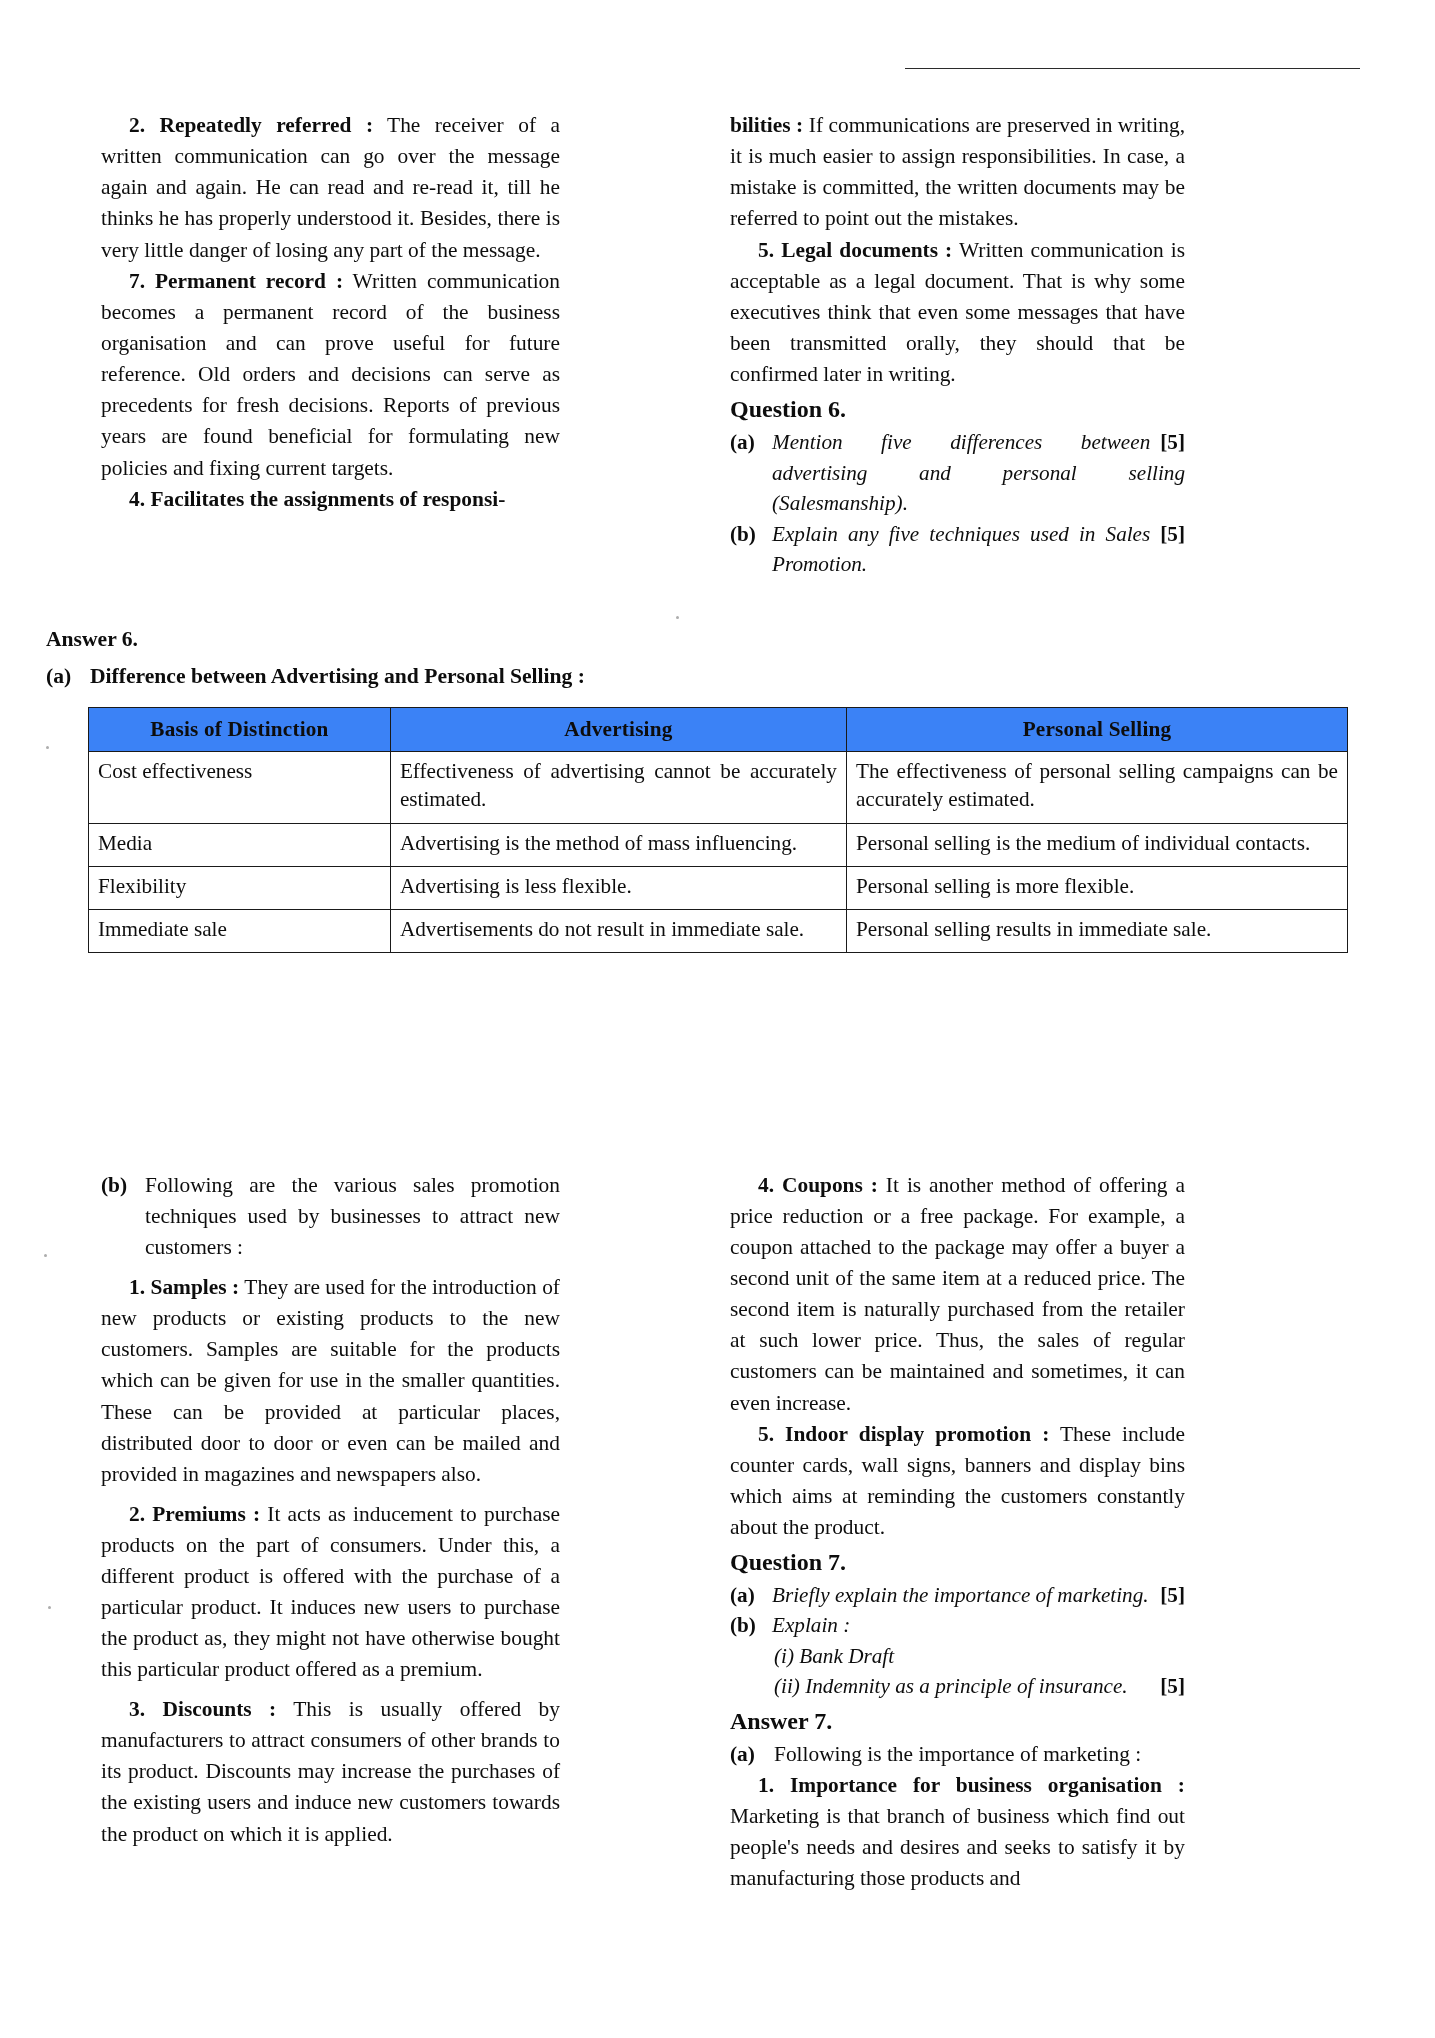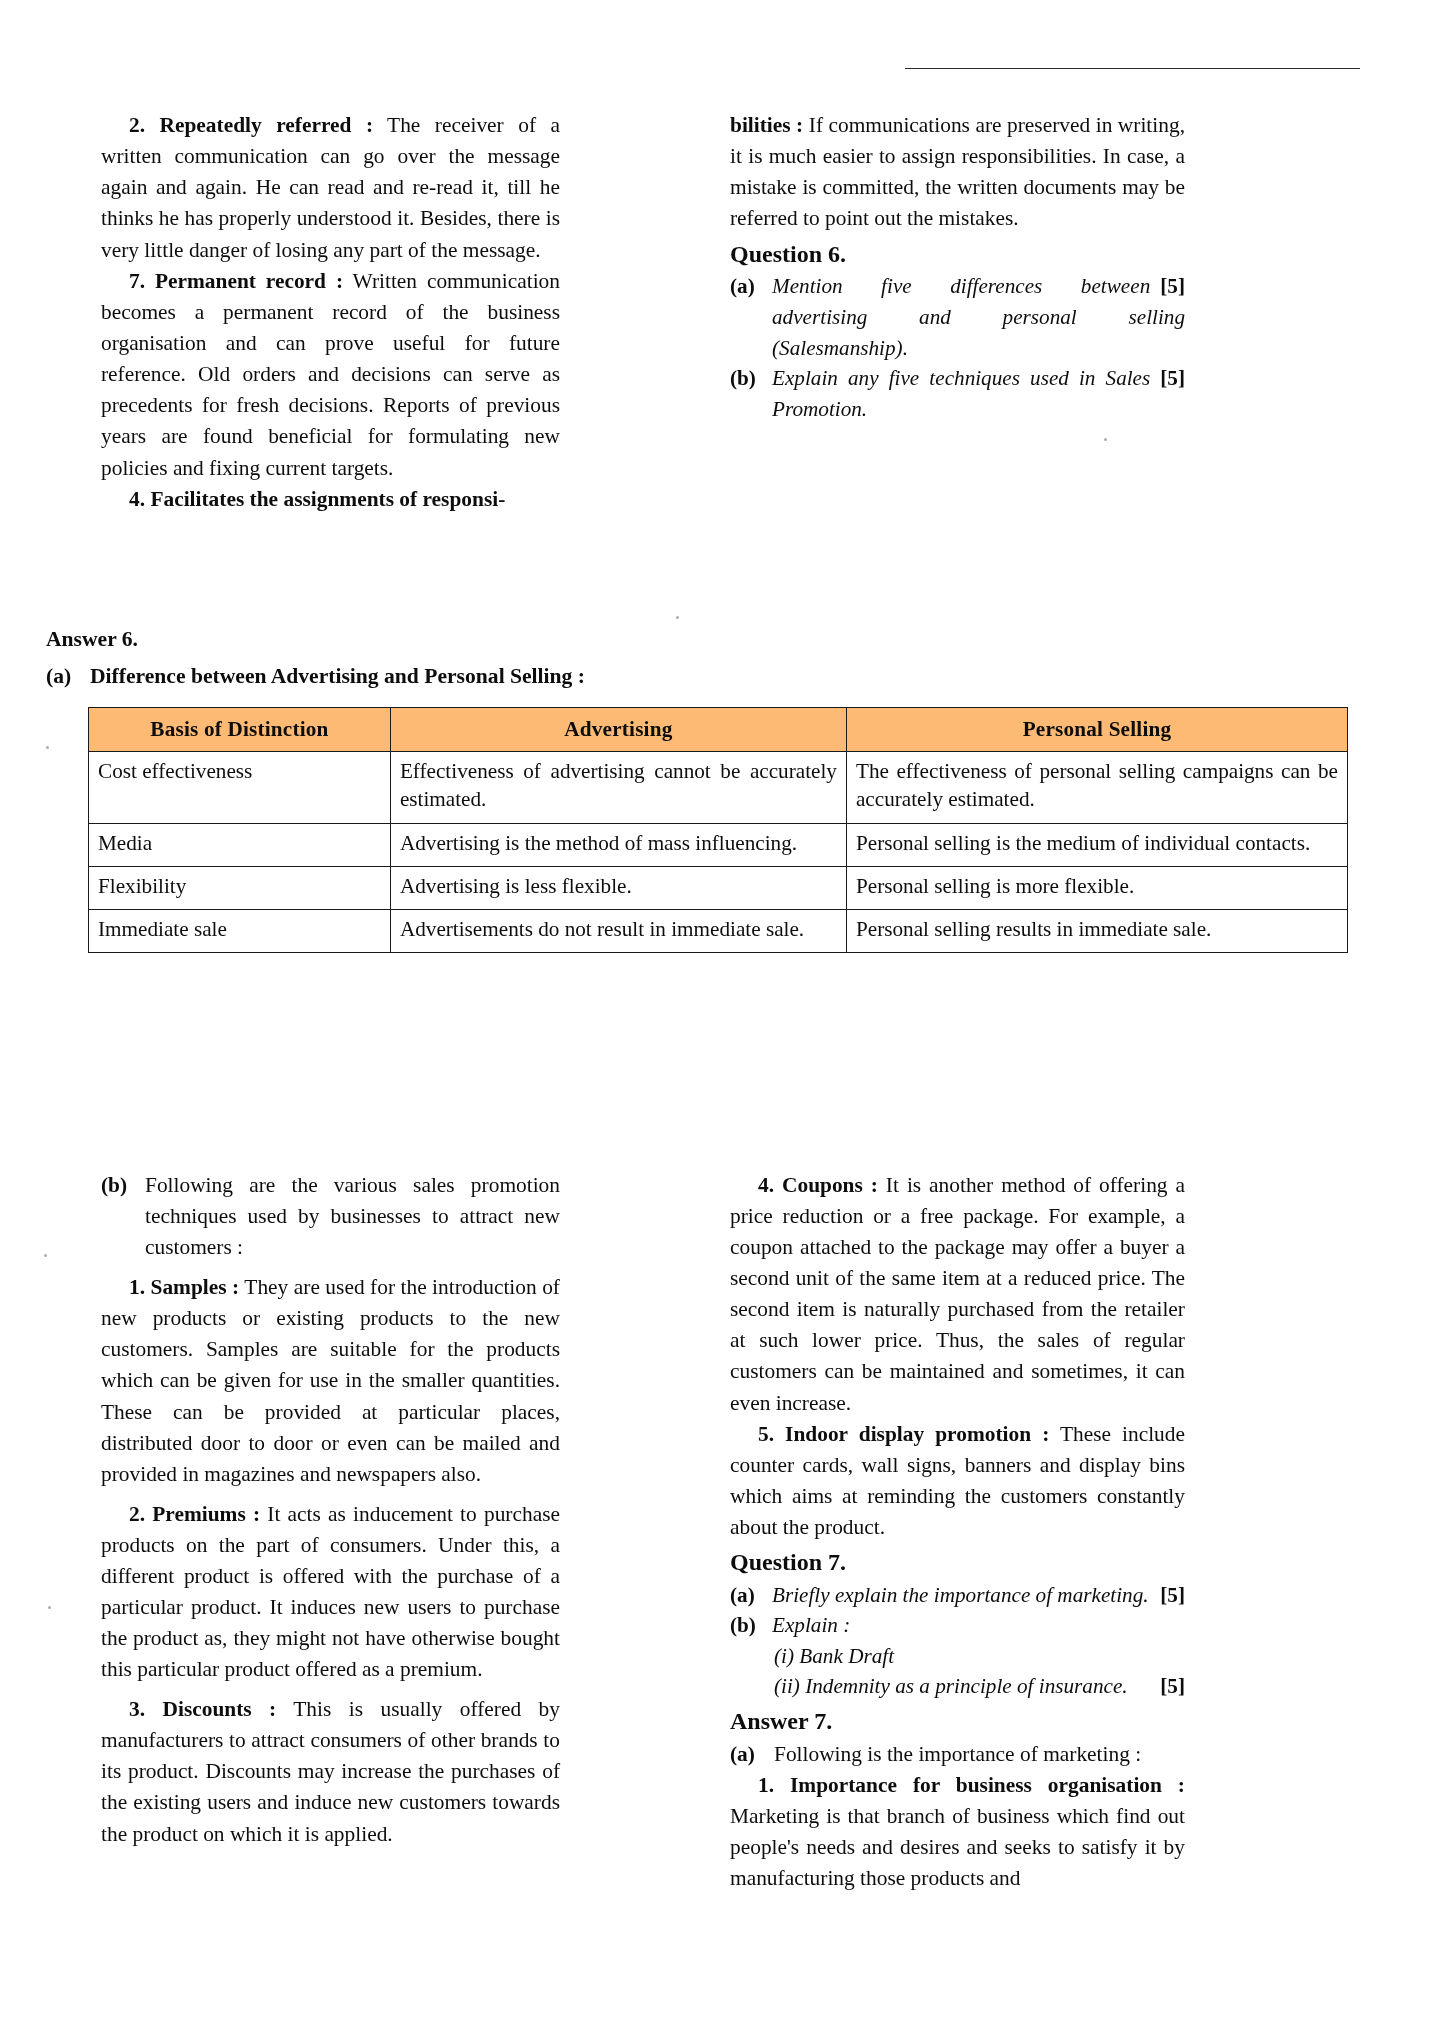--- a/index.html
+++ b/index.html
@@ -141,21 +141,21 @@
   }
   table.diff th, table.diff td {
     border: 1.5px solid #1a1a1a;
     vertical-align: top;
     padding: 5px 9px 9px 9px;
   }
   table.diff thead th {
     text-align: center;
     font-weight: bold;
     padding: 7px 8px 8px 8px;
-    background: #fdba74;
+    background: #3b82f6;
     letter-spacing: .2px;
   }
   table.diff td.cell-just {
     text-align: justify;
     text-justify: inter-word;
   }
   table.diff td.cell-plain { text-align: left; }
   col.c1 { width: 235px; }
   col.c2 { width: 355px; }
   col.c3 { width: 390px; }
@@ -211,20 +211,21 @@
   <div class="cols-top">
 
     <div class="col col-left">
       <p class="j indent"><span class="b">2.  Repeatedly referred :</span><span> The receiver of a written communication can go over the message again and again. He can read and re-read it, till he thinks he has properly understood it. Besides, there is very little danger of losing any part of the message.</span></p>
       <p class="j indent"><span class="b">7.  Permanent record :</span><span> Written communication becomes a permanent record of the business organisation and can prove useful for future reference. Old orders and decisions can serve as precedents for fresh decisions. Reports of previous years are found beneficial for formulating new policies and fixing current targets.</span></p>
       <p class="j indent"><span class="b">4.  Facilitates the assignments of responsi-</span></p>
     </div>
 
     <div class="col col-right">
       <p class="j"><span class="b">bilities :</span><span> If communications are preserved in writing, it is much easier to assign responsibilities. In case, a mistake is committed, the written documents may be referred to point out the mistakes.</span></p>
+      <p class="j indent"><span class="b">5.  Legal documents :</span><span> Written communication is acceptable as a legal document. That is why some executives think that even some messages that have been transmitted orally, they should that be confirmed later in writing.</span></p>
 
       <div class="qhead">Question 6.</div>
 
       <div class="qrow">
         <span class="qlabel">(a)</span>
         <span class="qbody"><span class="marks">[5]</span><span>Mention five differences between advertising and personal selling (Salesmanship).</span></span>
       </div>
 
       <div class="qrow">
         <span class="qlabel">(b)</span>

